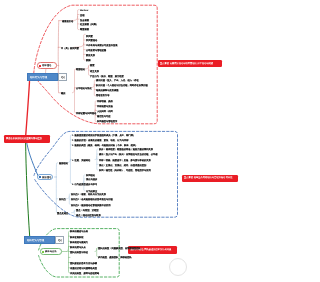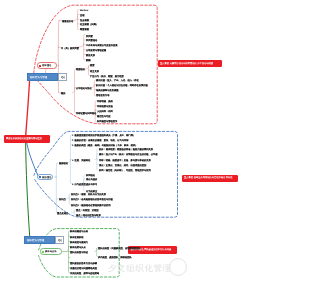--- a/index.html
+++ b/index.html
@@ -99,21 +99,20 @@
 <path d="M 68.5 241.3 L 70 241.3" fill="none" stroke="#7ab87a" stroke-width="0.6" stroke-linecap="round" stroke-linejoin="round"></path>
 <path d="M 68.5 246.4 L 70 246.4" fill="none" stroke="#7ab87a" stroke-width="0.6" stroke-linecap="round" stroke-linejoin="round"></path>
 <path d="M 68.5 251.5 L 70 251.5" fill="none" stroke="#7ab87a" stroke-width="0.6" stroke-linecap="round" stroke-linejoin="round"></path>
 <path d="M 68.5 262.6 L 70 262.6" fill="none" stroke="#7ab87a" stroke-width="0.6" stroke-linecap="round" stroke-linejoin="round"></path>
 <path d="M 68.5 267.8 L 70 267.8" fill="none" stroke="#7ab87a" stroke-width="0.6" stroke-linecap="round" stroke-linejoin="round"></path>
 <path d="M 68.5 257.4 L 70 257.4" fill="none" stroke="#7ab87a" stroke-width="0.6" stroke-linecap="round" stroke-linejoin="round"></path>
 <path d="M 95 251.5 C 96.3 251.5 96.7 250.3 96.7 248.6 C 96.7 248 97.1 247.8 97.9 247.8" fill="none" stroke="#7ab87a" stroke-width="0.5" stroke-linecap="round" stroke-linejoin="round"></path>
 <path d="M 96.7 248.6 L 96.7 255.8 C 96.7 256.4 97.1 256.6 97.9 256.6" fill="none" stroke="#7ab87a" stroke-width="0.5" stroke-linecap="round" stroke-linejoin="round"></path>
 <path d="M 38.6 250.0 C 40 245.5 43.2 238.2 47.8 233.6 C 51 230.4 53.6 228.6 57.5 228.6 L 116.6 228.6 C 118.4 228.6 119.2 229.4 119.2 231 L 119.2 274.6 C 119.2 276.2 118.4 277 116.6 277 L 57.5 277 C 53.6 277 51 275.2 47.8 272 C 43.2 267.4 40 260.1 38.6 255.6" fill="none" stroke="#2f9e3f" stroke-width="0.8" stroke-linecap="round" stroke-linejoin="round" stroke-dasharray="2.4 1.9"></path>
 </svg>
-<div class="wm" style="left:108px;top:264px;">夕文组织化管理</div>
 <div style="position:absolute;left:169px;top:258px;width:16px;height:16px;border:1.4px solid #e4e4e4;border-radius:50%;"></div>
 <div class="rootbox" style="left:27.00px;top:73.40px;width:31.40px;height:7.60px;">
       <span style="left:1.60px;top:1.79px;transform:scale(0.1225);">组织行为与管理</span>
     </div>
 <div class="badge" style="left:58.40px;top:73.40px;width:8.40px;height:7.60px;">
       <span style="left:1.20px;top:2.08px;transform:scale(0.1050);">笔记</span>
     </div>
 <div class="rootbox" style="left:24.00px;top:236.00px;width:31.40px;height:7.60px;">
       <span style="left:1.60px;top:1.79px;transform:scale(0.1225);">组织行为与管理</span>
     </div>

